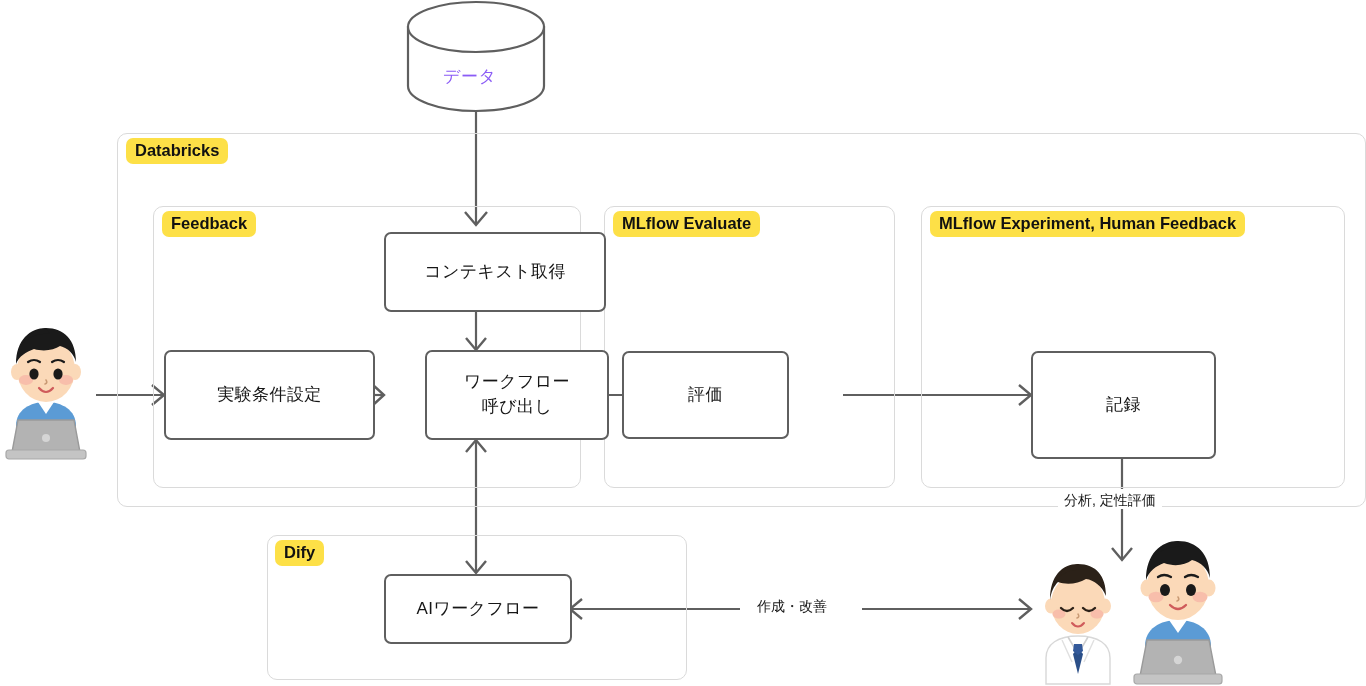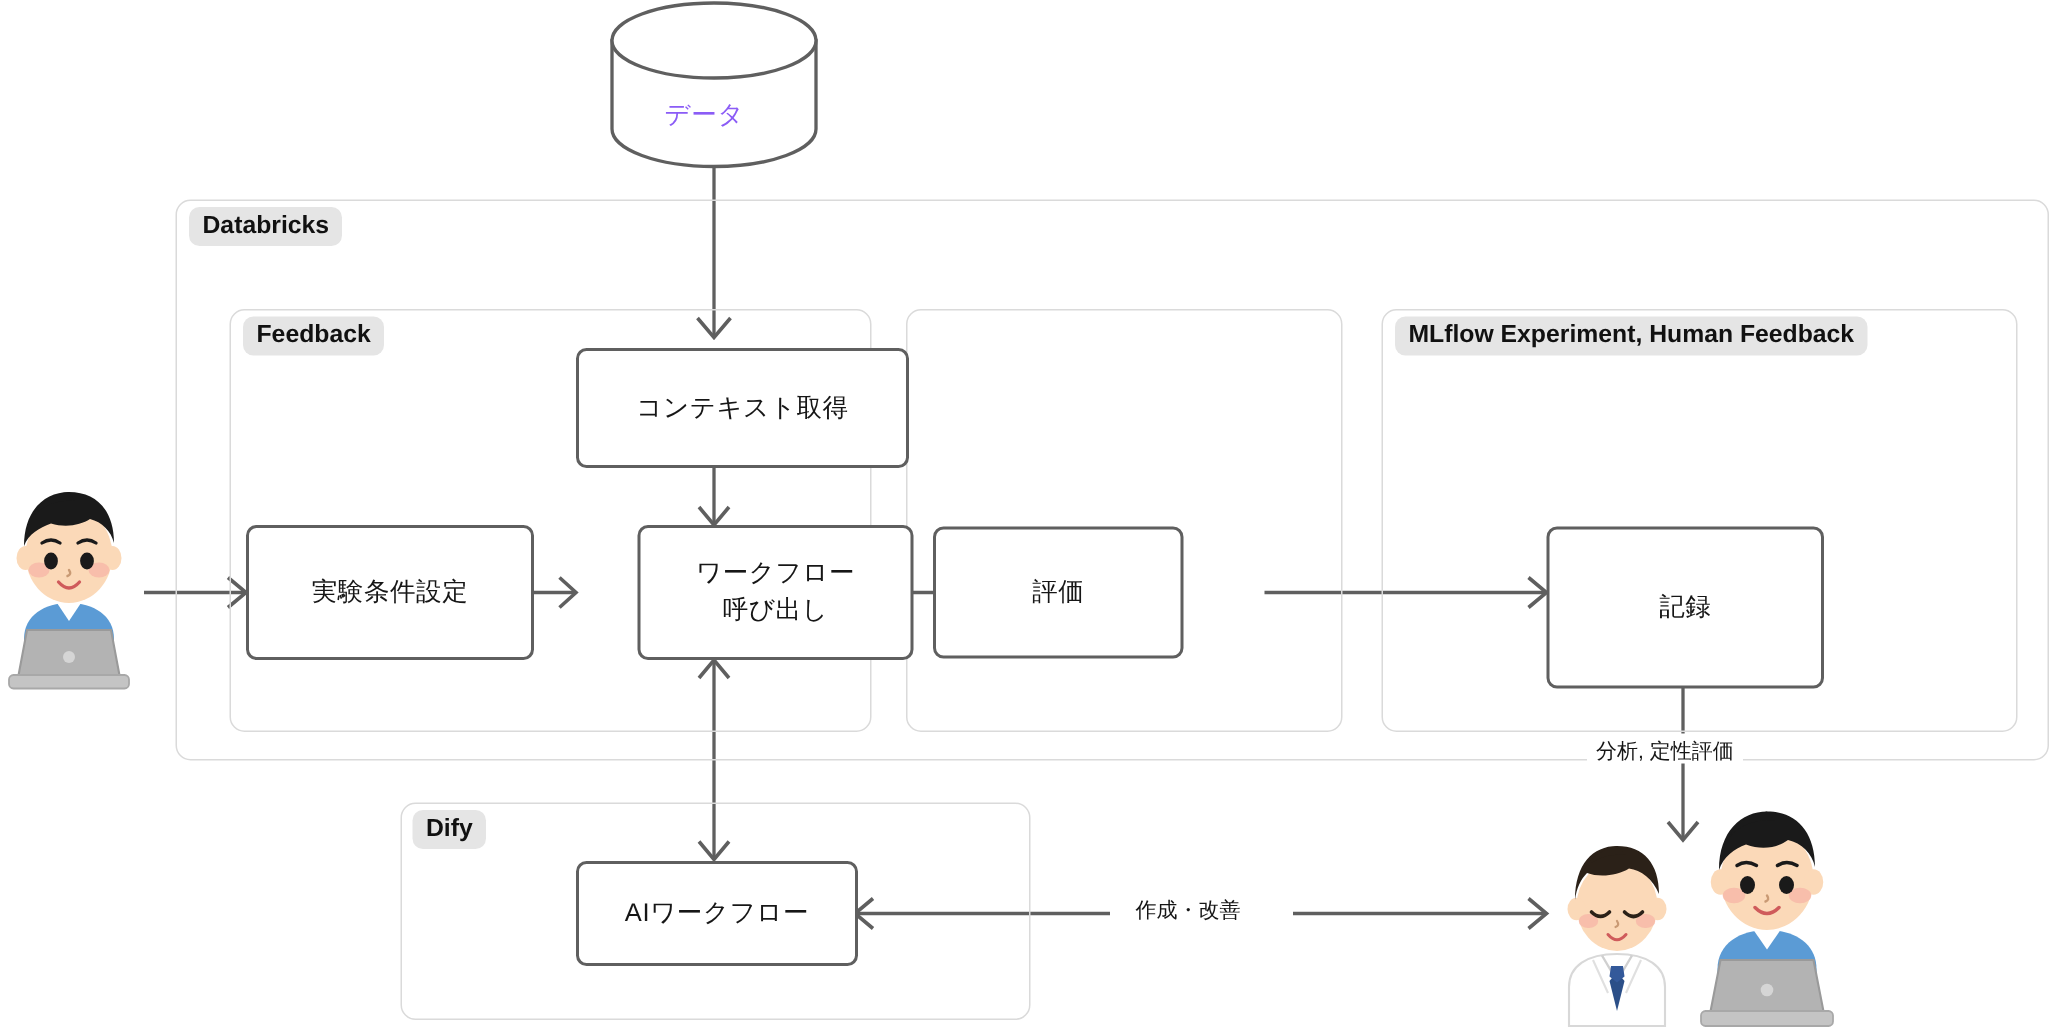--- a/index.html
+++ b/index.html
@@ -22,21 +22,21 @@
   
   .group {
     position: absolute;
     border: 1.4px solid #dadada;
     border-radius: 10px;
     background: transparent;
     box-sizing: border-box;
   }
   .group-label {
     position: absolute;
-    background: #e5e5e5;
+    background: #fde047;
     border-radius: 7px;
     padding: 3px 9px 4px 9px;
     font-size: 16.5px;
     font-weight: bold;
     color: #111111;
     white-space: nowrap;
     line-height: 1.15;
   }
 
   
@@ -172,30 +172,31 @@
 
   <div class="cyl-text" style="left:443px; top:65px;">データ</div>
 
   <div class="group" style="left:117px; top:133px; width:1249px; height:374px;"></div>
   <div class="group-label" style="left:126px; top:138px;">Databricks</div>
 
   <div class="group" style="left:153px; top:206px; width:428px; height:282px;"></div>
   <div class="group-label" style="left:162px; top:211px;">Feedback</div>
 
   <div class="group" style="left:604px; top:206px; width:291px; height:282px;"></div>
+  <div class="group-label" style="left:613px; top:211px;">MLflow Evaluate</div>
 
   <div class="group" style="left:921px; top:206px; width:424px; height:282px;"></div>
   <div class="group-label" style="left:930px; top:211px;">MLflow Experiment, Human Feedback</div>
 
   <div class="group" style="left:267px; top:535px; width:420px; height:145px;"></div>
   <div class="group-label" style="left:275px; top:540px;">Dify</div>
 
   <div class="node" style="left:384px; top:232px; width:222px; height:80px;">コンテキスト取得</div>
 
-  <div class="node" style="left:164px; top:350px; width:192px; height:90px;">実験条件設定</div>
+  <div class="node" style="left:164px; top:350px; width:211px; height:90px;">実験条件設定</div>
 
   <div class="node" style="left:384px; top:350px; width:184px; height:90px;margin-left:41px;">
     <div>
       <div>ワークフロー</div>
       <div>呼び出し</div>
     </div>
   </div>
 
   <div class="node" style="left:622px; top:351px; width:167px; height:88px;">評価</div>
 

